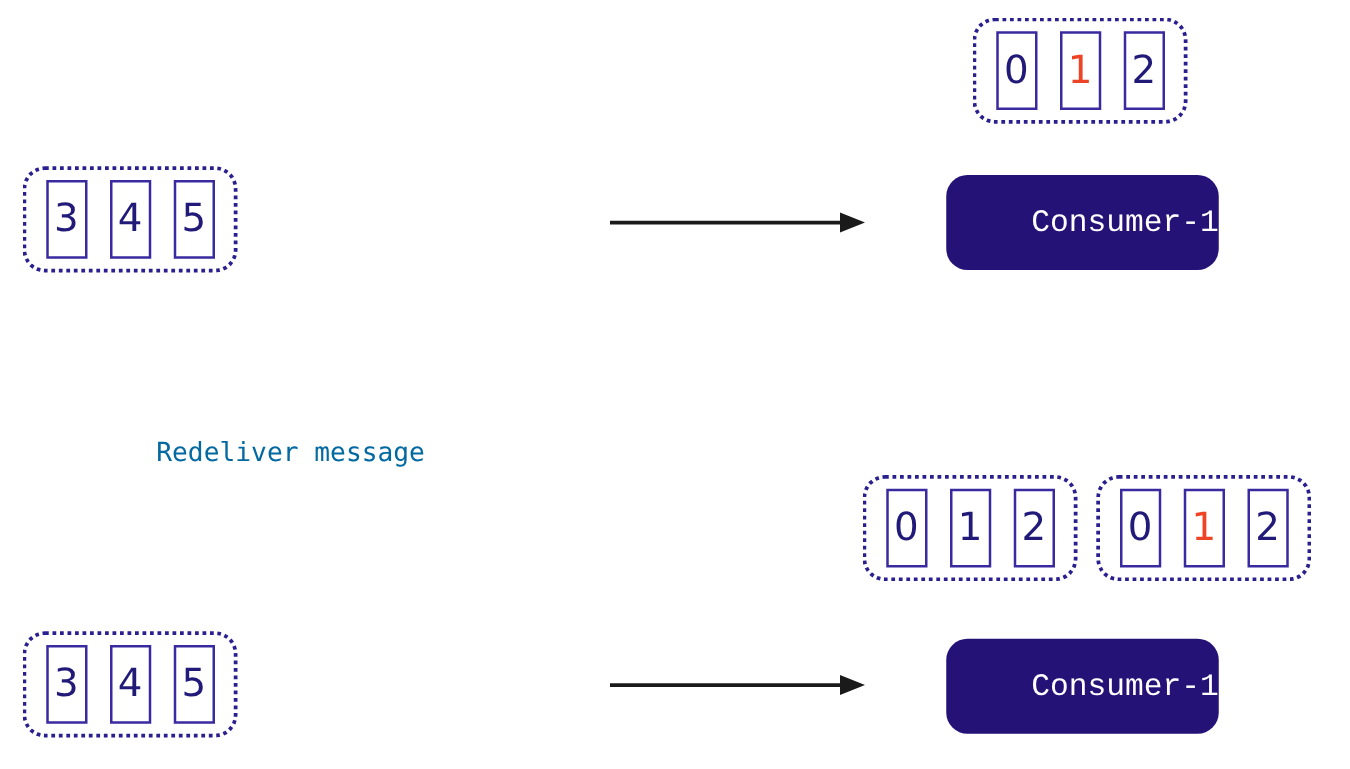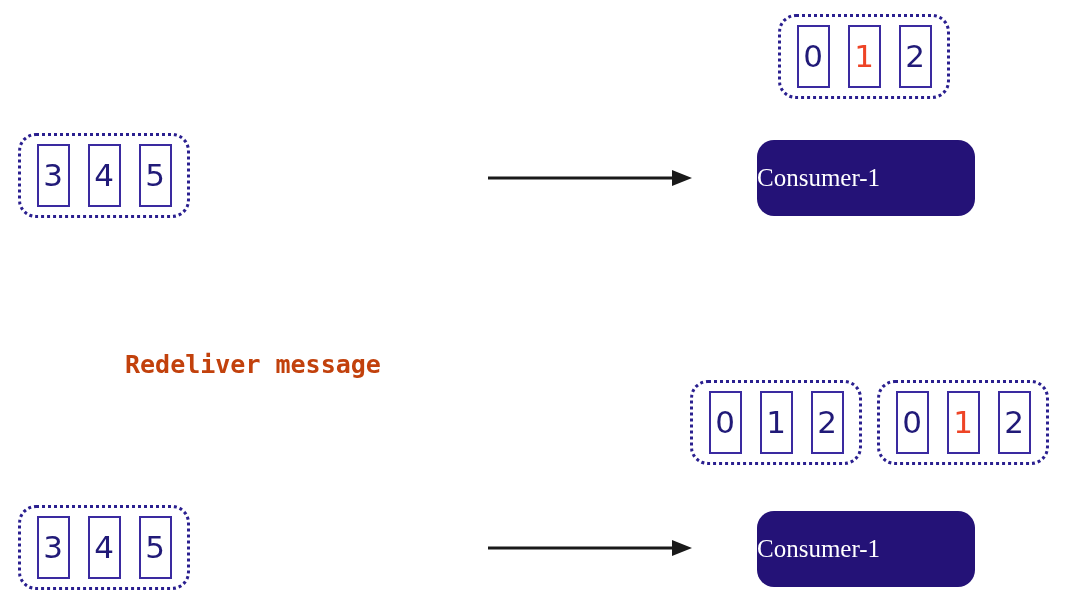--- a/index.html
+++ b/index.html
@@ -59,39 +59,38 @@
 
   
   .consumer {
     position: absolute;
     box-sizing: border-box;
     background: #241277;
     border-radius: 17px;
     color: #ffffff;
     display: flex;
     align-items: center;
-    justify-content: flex-start;
+    justify-content: flex-end;
     font-size: 25px;
     letter-spacing: 0px;
-    font-family: Liberation Serif, serif;
+    font-family: Liberation Mono, monospace;
   }
 
   
   .arrow {
     position: absolute;
   }
 
   
   .caption {
     position: absolute;
-    color: #c2410c;
-    font-size: 25px;
+    color: #0369a1;
+    font-size: 21px;
     white-space: nowrap;
     font-family: "DejaVu Sans Mono", "Liberation Mono", monospace;
-    font-weight: bold;
   }
 </style>
 </head>
 <body>
 
 <div class="stage">
 
   <div class="msg-group" style="left:778px; top:14px; width:172px; height:85px;">
     <div class="cards">
       <div class="card">0</div>

